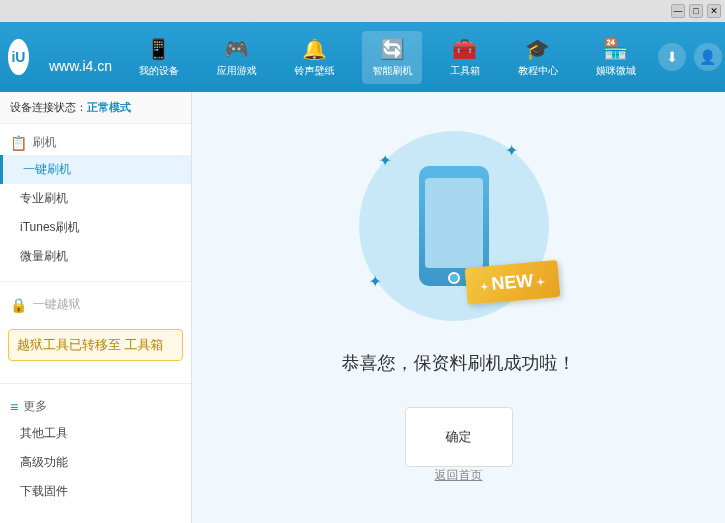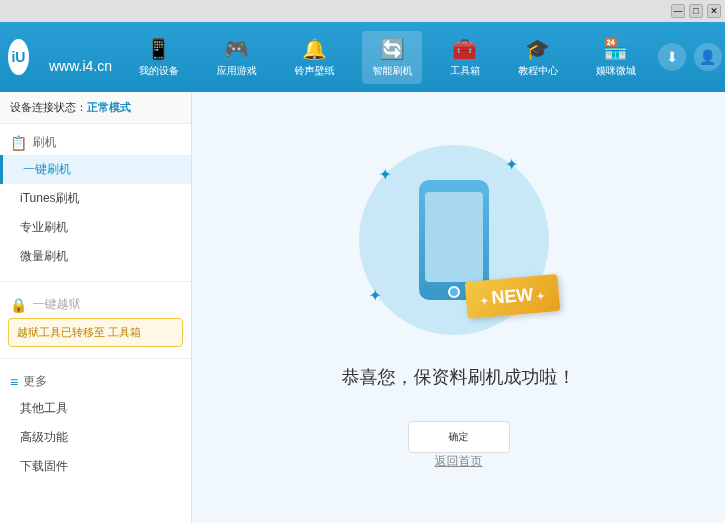--- a/index.html
+++ b/index.html
@@ -141,26 +141,26 @@
       height: 1px; background: #eee; margin: 4px 0;
     }
     .sidebar-section-header2 {
       display: flex;
       align-items: center;
       padding: 4px 10px;
       font-size: 12px;
       color: #666;
     }
     .alert-box {
-      margin: 1px 8px;
+      margin: 12px 8px;
       background: #fff8e6;
       border: 1px solid #f5c842;
       border-radius: 4px;
       padding: 6px 8px;
-      font-size: 11px;
+      font-size: 13px;
       color: #b8860b;
     }
 
     
     .content-area {
       flex: 1;
       background: #f0f8fd;
       display: flex;
       flex-direction: column;
       align-items: center;
@@ -244,22 +244,22 @@
     .success-text {
       font-size: 18px;
       color: #333;
       margin-bottom: 32px;
       font-weight: normal;
     }
     .confirm-btn {
       background: #fff;
       border: 1px solid #ddd;
       border-radius: 4px;
-      padding: 8px 40px;
-      font-size: 10px;
+      padding: 20px 40px;
+      font-size: 13px;
       color: #333;
       cursor: pointer;
       margin-bottom: 0;
     }
     .back-link {
       font-size: 12px;
       color: #888;
       cursor: pointer;
       text-decoration: underline;
     }
@@ -322,22 +322,22 @@
     <div class="status-bar">
       <span>设备连接状态：</span><span class="status-value">正常模式</span>
     </div>
 
     <div class="sidebar-section">
       <div class="sidebar-section-header">
         <span class="sidebar-section-icon">📋</span>
         <span>刷机</span>
       </div>
       <div class="sidebar-item active">一键刷机</div>
+      <div class="sidebar-item">专业刷机</div>
       <div class="sidebar-item">iTunes刷机</div>
-      <div class="sidebar-item">专业刷机</div>
       <div class="sidebar-item">微量刷机</div>
     </div>
 
     <div class="sidebar-divider"></div>
 
     <div class="sidebar-section">
       <div class="sidebar-section-header2">
         <span style="margin-right:5px;color:#aaa;font-size:14px;">🔒</span>
         <span style="color:#aaa;">一键越狱</span>
       </div>

